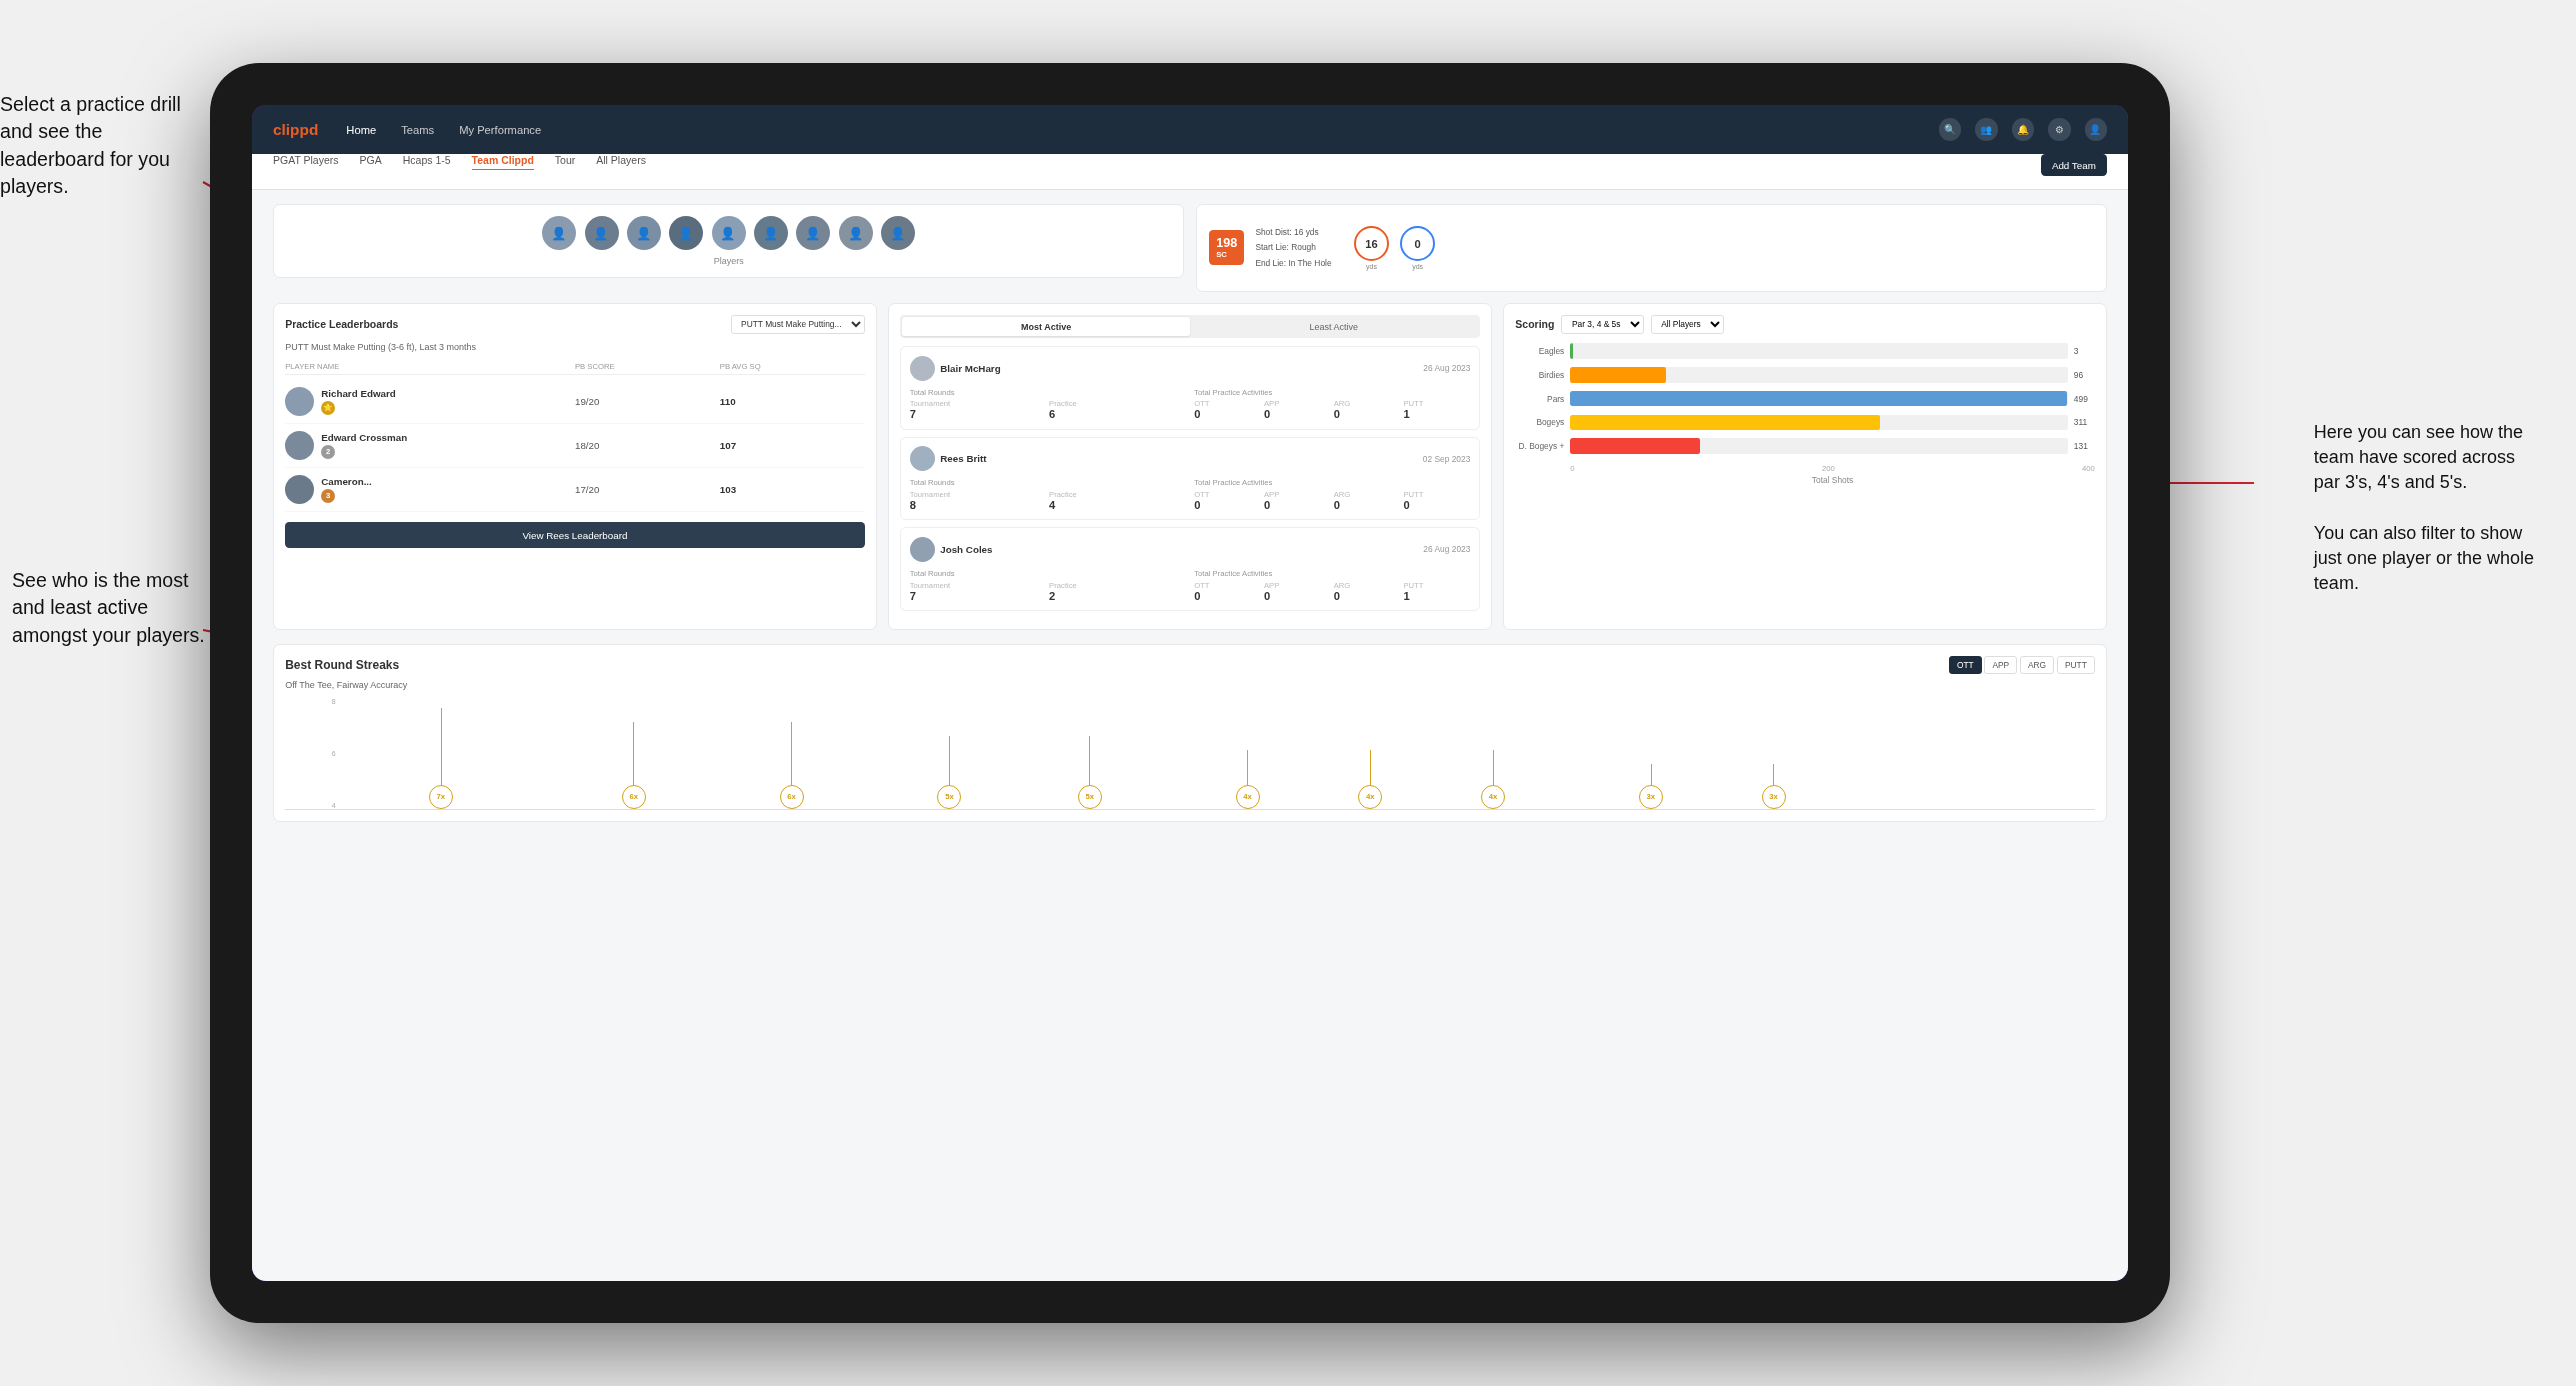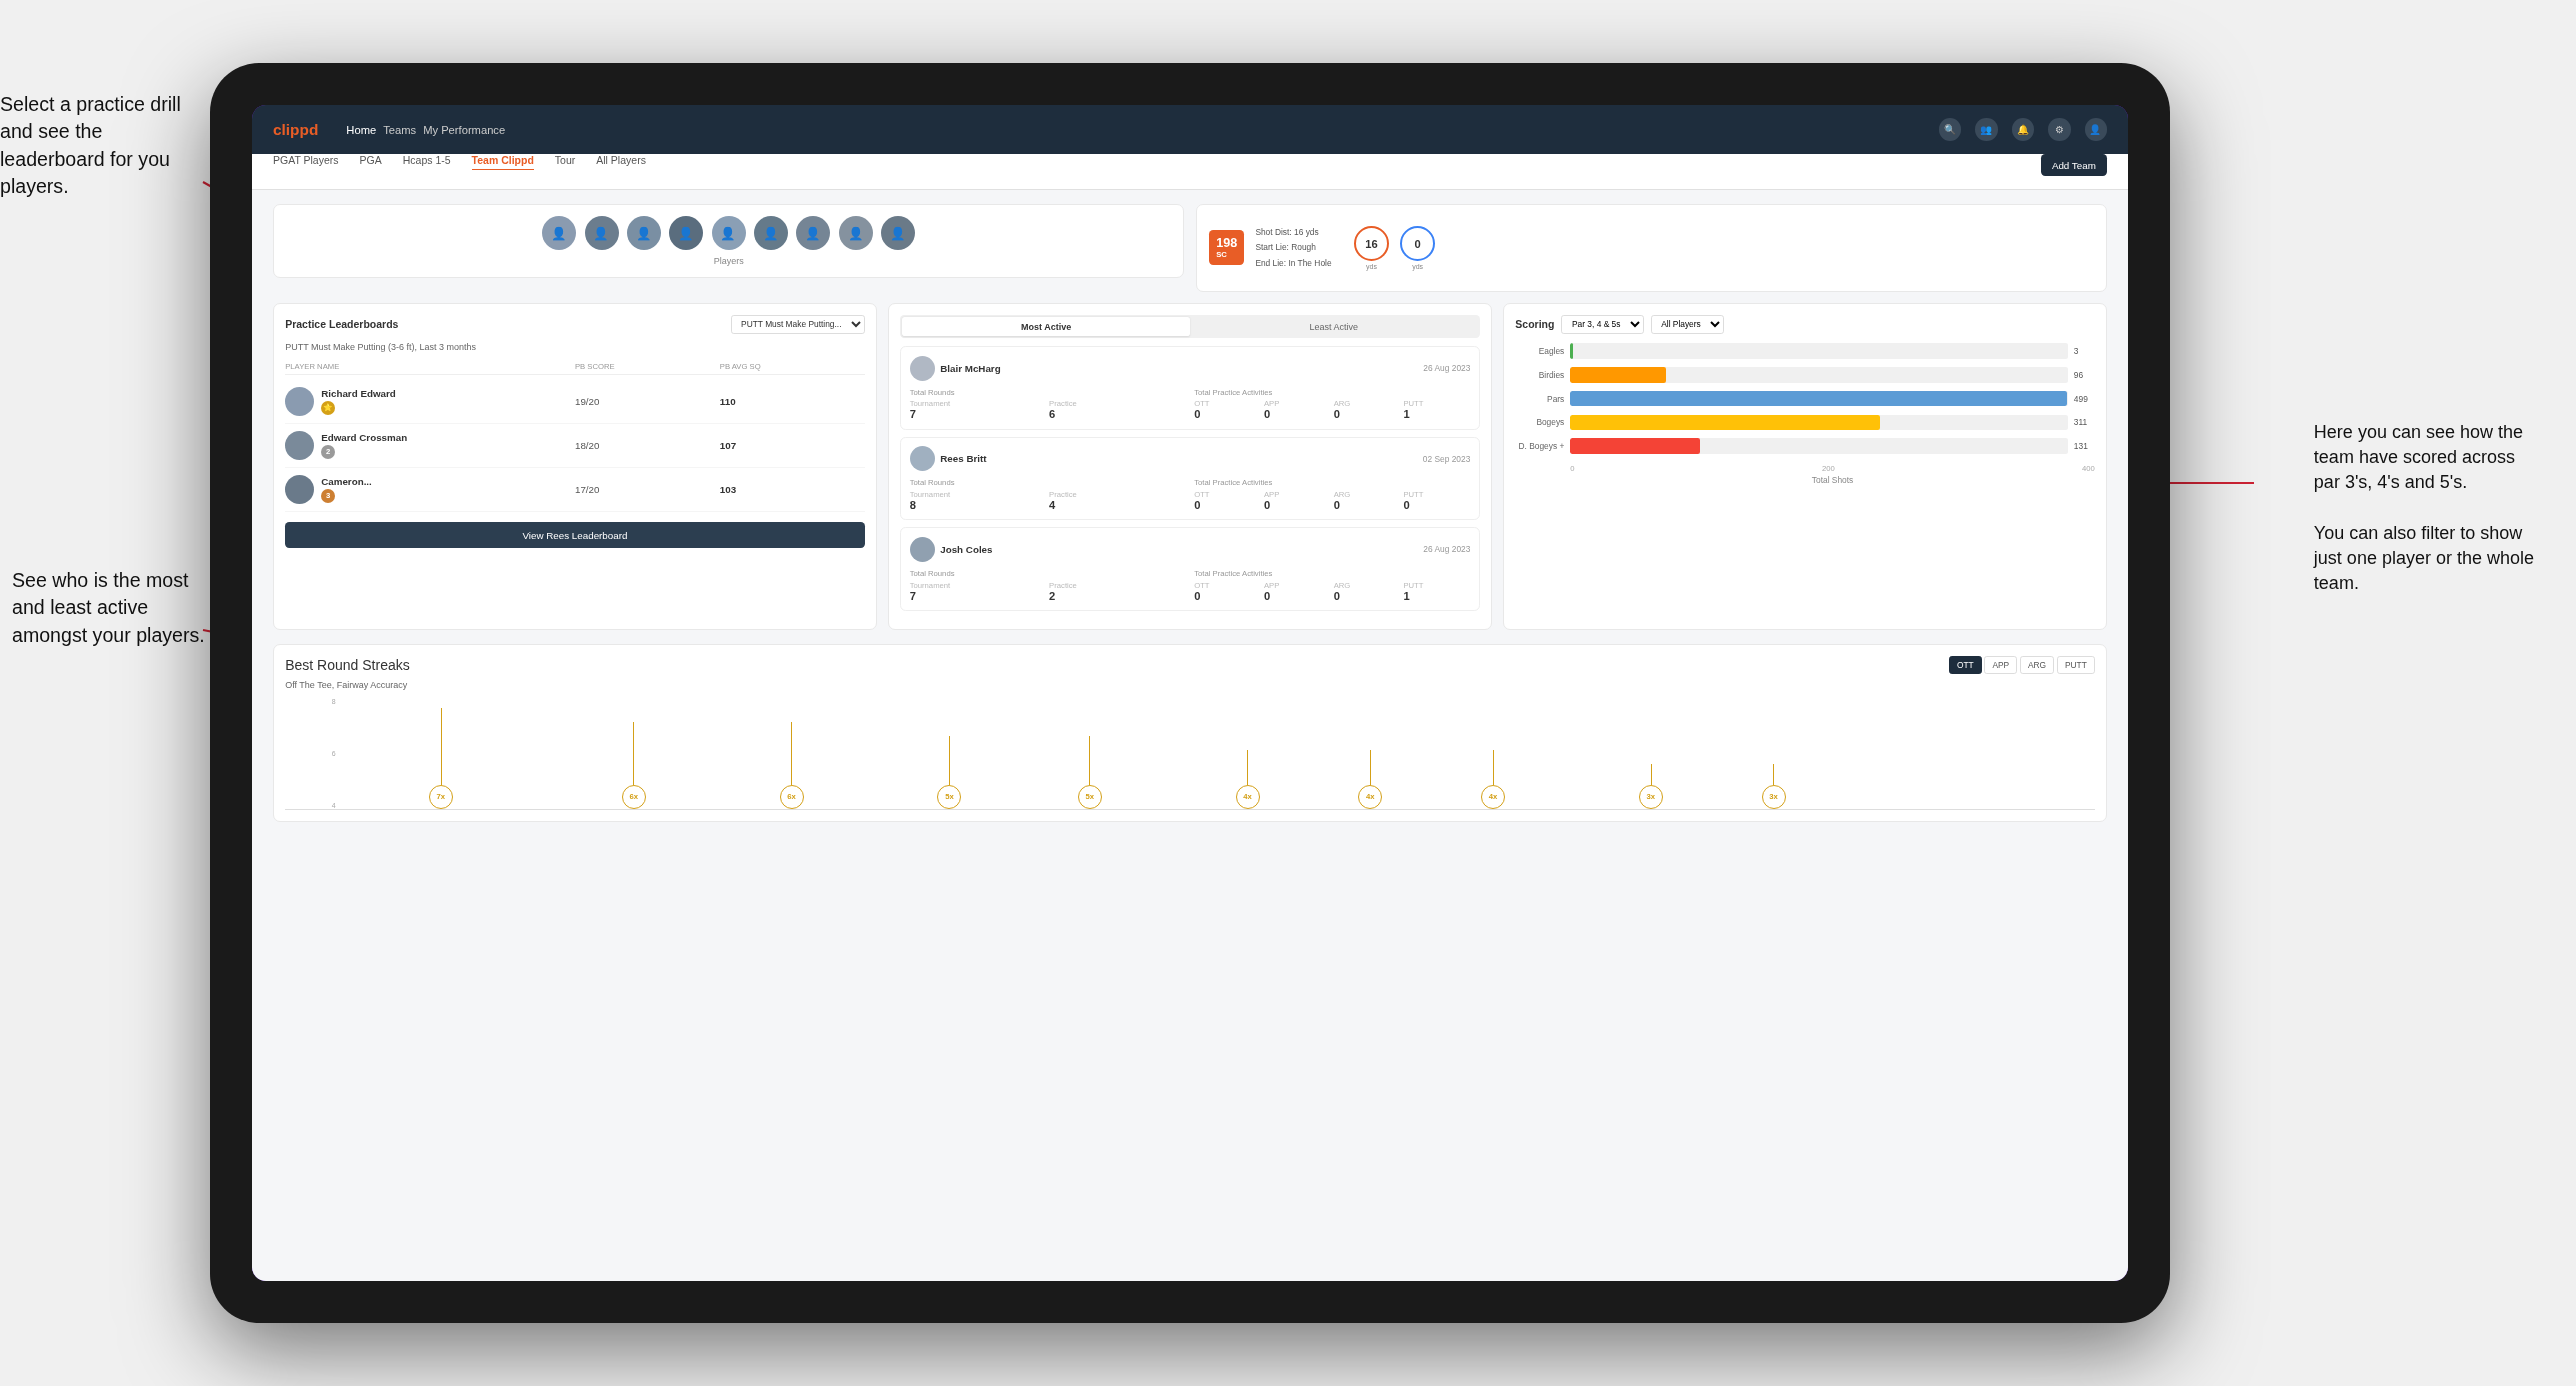--- a/index.html
+++ b/index.html
@@ -67,21 +67,21 @@
       flex-shrink: 0;
     }
     .nav-logo {
       color: #e85d26;
       font-size: 15.4px;
       font-weight: 700;
       margin-right: 28px;
     }
     .nav-links {
       display: flex;
-      gap: 7px;
+      gap: 25px;
       flex: 1;
     }
     .nav-link {
       color: #ccc;
       font-size: 11.2px;
       text-decoration: none;
       cursor: pointer;
     }
     .nav-link.active { color: #fff; }
     .nav-icons {
@@ -507,21 +507,21 @@
       border: 0.7px solid #e8e8e8;
       border-radius: 7px;
       padding: 11.2px;
     }
     .streaks-header {
       display: flex;
       align-items: center;
       justify-content: space-between;
       margin-bottom: 5.6px;
     }
-    .streaks-title { font-size: 14px; font-weight: 400; color: #333; }
+    .streaks-title { font-size: 12px; font-weight: 700; color: #333; }
     .streaks-btns {
       display: flex;
       gap: 2.8px;
     }
     .streaks-btn {
       padding: 2.8px 7px;
       border: 0.7px solid #ddd;
       border-radius: 2.8px;
       font-size: 8.4px;
       background: #fff;

